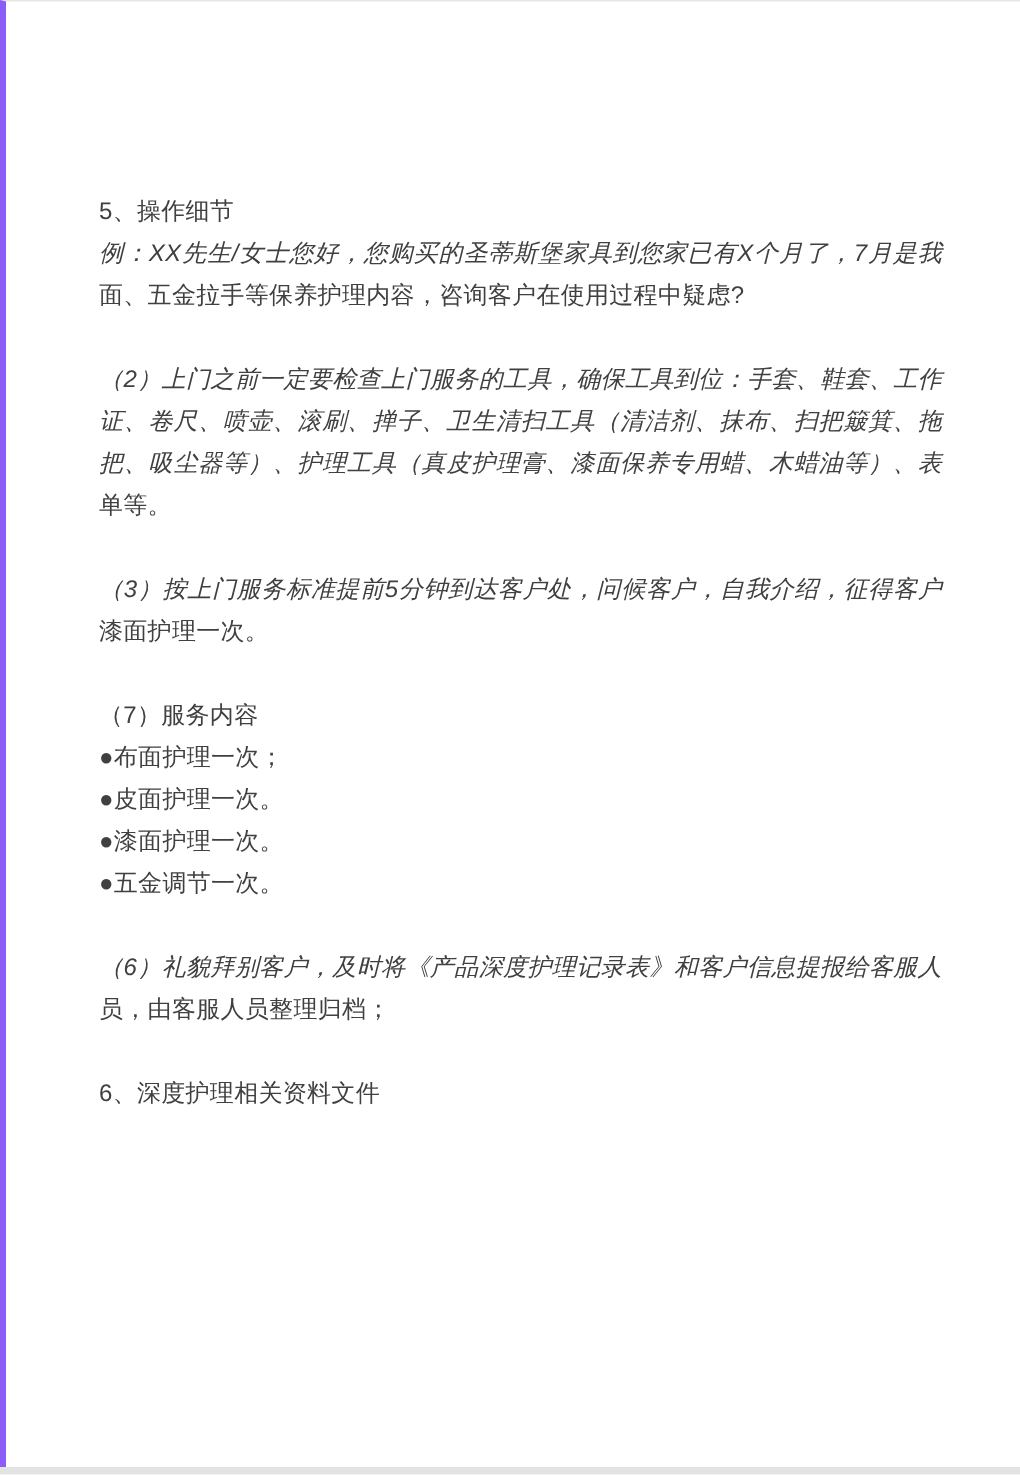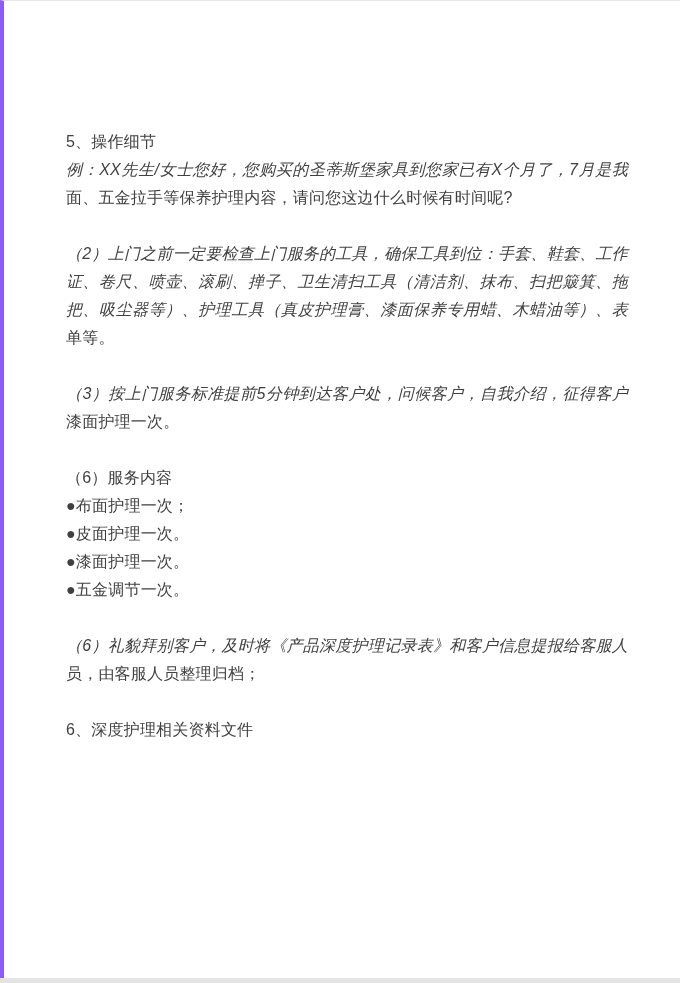--- a/index.html
+++ b/index.html
@@ -58,34 +58,34 @@
 <body>
 
 <div class="frame">
   <div class="page">
     <div class="content">
         <div class="block">
           <div class="line">5、操作细节</div>
         </div>
         <div class="block">
           <div class="line justify">例：XX先生/女士您好，您购买的圣蒂斯堡家具到您家已有X个月了，7月是我</div>
-          <div class="line">面、五金拉手等保养护理内容，请问您这边什么时候有时间呢?</div>
+          <div class="line">面、五金拉手等保养护理内容，咨询客户在使用过程中疑虑?</div>
         </div>
         <div class="block gap">
           <div class="line justify">（2）上门之前一定要检查上门服务的工具，确保工具到位：手套、鞋套、工作</div>
           <div class="line justify">证、卷尺、喷壶、滚刷、掸子、卫生清扫工具（清洁剂、抹布、扫把簸箕、拖</div>
           <div class="line justify">把、吸尘器等）、护理工具（真皮护理膏、漆面保养专用蜡、木蜡油等）、表</div>
           <div class="line">单等。</div>
         </div>
         <div class="block gap">
           <div class="line justify">（3）按上门服务标准提前5分钟到达客户处，问候客户，自我介绍，征得客户</div>
           <div class="line">漆面护理一次。</div>
         </div>
         <div class="block gap">
-          <div class="line">（6）服务内容</div>
+          <div class="line">（7）服务内容</div>
           <div class="line">●布面护理一次；</div>
           <div class="line">●皮面护理一次。</div>
           <div class="line">●漆面护理一次。</div>
           <div class="line">●五金调节一次。</div>
         </div>
         <div class="block gap">
           <div class="line justify">（6）礼貌拜别客户，及时将《产品深度护理记录表》和客户信息提报给客服人</div>
           <div class="line">员，由客服人员整理归档；</div>
         </div>
         <div class="block gap">

